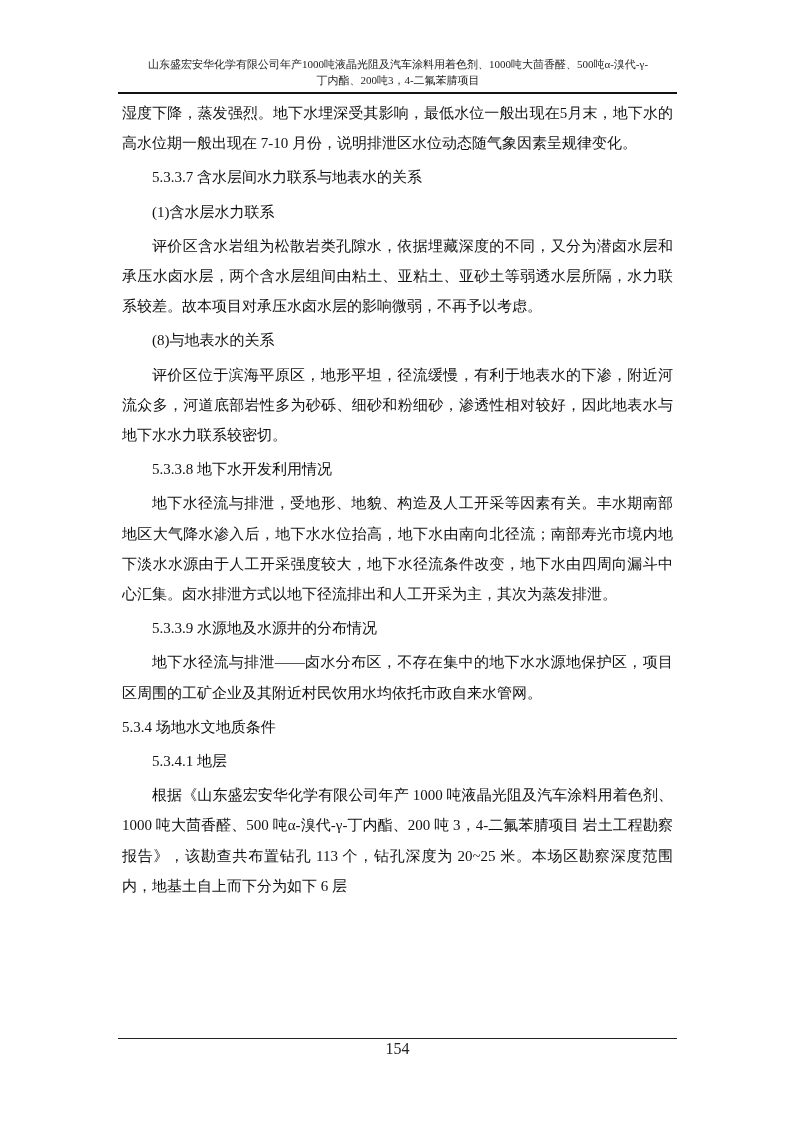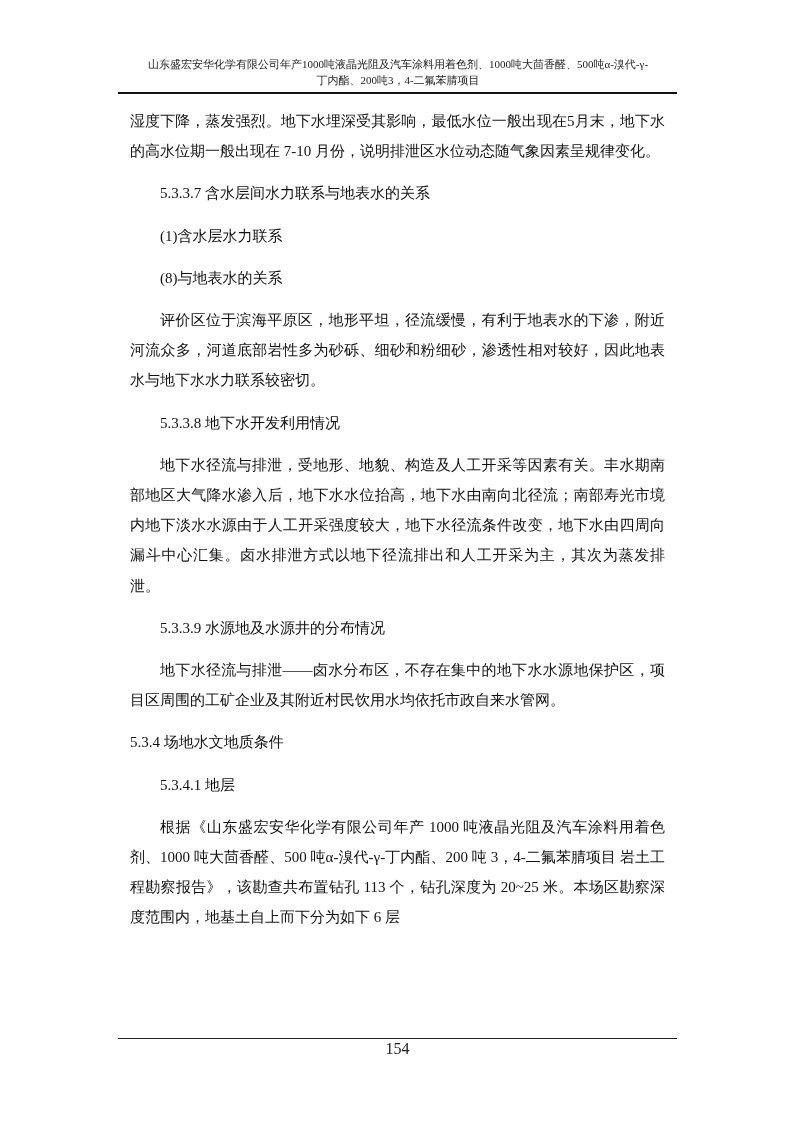--- a/index.html
+++ b/index.html
@@ -4,41 +4,42 @@
 <style>
   html, body { margin: 0; padding: 0; background: #ffffff; }
   body { width: 794px; height: 1123px; position: relative; overflow: hidden;
          font-family: "Liberation Serif", "DejaVu Serif", serif; color: #111; }
   .header { position: absolute; left: 118px; top: 56px; width: 560px; text-align: center;
             font-size: 11px; line-height: 16px; color: #222; }
   .header-rule { position: absolute; left: 118px; top: 92px; width: 559px; height: 0;
                  border-top: 2px solid #111; }
   .content { position: absolute; left: 118px; top: 94px; width: 559px;
              font-size: 15px; line-height: 30.2px; text-align: justify; }
-  .p { margin: 12px; }
+  .p { margin: 4px; }
   .indent { text-indent: 30px; }
   .h4 { font-weight: normal; font-size: 15px; }
   .footer-rule { position: absolute; left: 118px; top: 1038px; width: 559px; height: 0;
                  border-top: 1.5px solid #222; }
   .page-num { position: absolute; left: 118px; top: 1040px; width: 559px; text-align: center;
               font-size: 16px; color: #222; }
 </style>
 </head>
 <body>
 
 <div class="header">
   <div>山东盛宏安华化学有限公司年产1000吨液晶光阻及汽车涂料用着色剂、1000吨大茴香醛、500吨α-溴代-γ-</div>
   <div>丁内酯、200吨3，4-二氟苯腈项目</div>
 </div>
 <div class="header-rule"></div>
 
 <div class="content">
   <p class="p">湿度下降，蒸发强烈。地下水埋深受其影响，最低水位一般出现在5月末，地下水的高水位期一般出现在 7-10 月份，说明排泄区水位动态随气象因素呈规律变化。</p>
   <p class="p indent">5.3.3.7 含水层间水力联系与地表水的关系</p>
   <p class="p indent">(1)含水层水力联系</p>
+  <p class="p indent">评价区含水岩组为松散岩类孔隙水，依据埋藏深度的不同，又分为潜卤水层和承压水卤水层，两个含水层组间由粘土、亚粘土、亚砂土等弱透水层所隔，水力联系较差。故本项目对承压水卤水层的影响微弱，不再予以考虑。</p>
   <p class="p indent">(8)与地表水的关系</p>
   <p class="p indent">评价区位于滨海平原区，地形平坦，径流缓慢，有利于地表水的下渗，附近河流众多，河道底部岩性多为砂砾、细砂和粉细砂，渗透性相对较好，因此地表水与地下水水力联系较密切。</p>
   <p class="p indent">5.3.3.8  地下水开发利用情况</p>
   <p class="p indent">地下水径流与排泄，受地形、地貌、构造及人工开采等因素有关。丰水期南部地区大气降水渗入后，地下水水位抬高，地下水由南向北径流；南部寿光市境内地下淡水水源由于人工开采强度较大，地下水径流条件改变，地下水由四周向漏斗中心汇集。卤水排泄方式以地下径流排出和人工开采为主，其次为蒸发排泄。</p>
   <p class="p indent">5.3.3.9 水源地及水源井的分布情况</p>
   <p class="p indent">地下水径流与排泄——卤水分布区，不存在集中的地下水水源地保护区，项目区周围的工矿企业及其附近村民饮用水均依托市政自来水管网。</p>
   <p class="p h4">5.3.4 场地水文地质条件</p>
   <p class="p indent">5.3.4.1  地层</p>
   <p class="p indent">根据《山东盛宏安华化学有限公司年产 1000 吨液晶光阻及汽车涂料用着色剂、1000 吨大茴香醛、500 吨α-溴代-γ-丁内酯、200 吨 3，4-二氟苯腈项目 岩土工程勘察报告》，该勘查共布置钻孔 113 个，钻孔深度为 20~25 米。本场区勘察深度范围内，地基土自上而下分为如下 6 层</p>
 </div>

